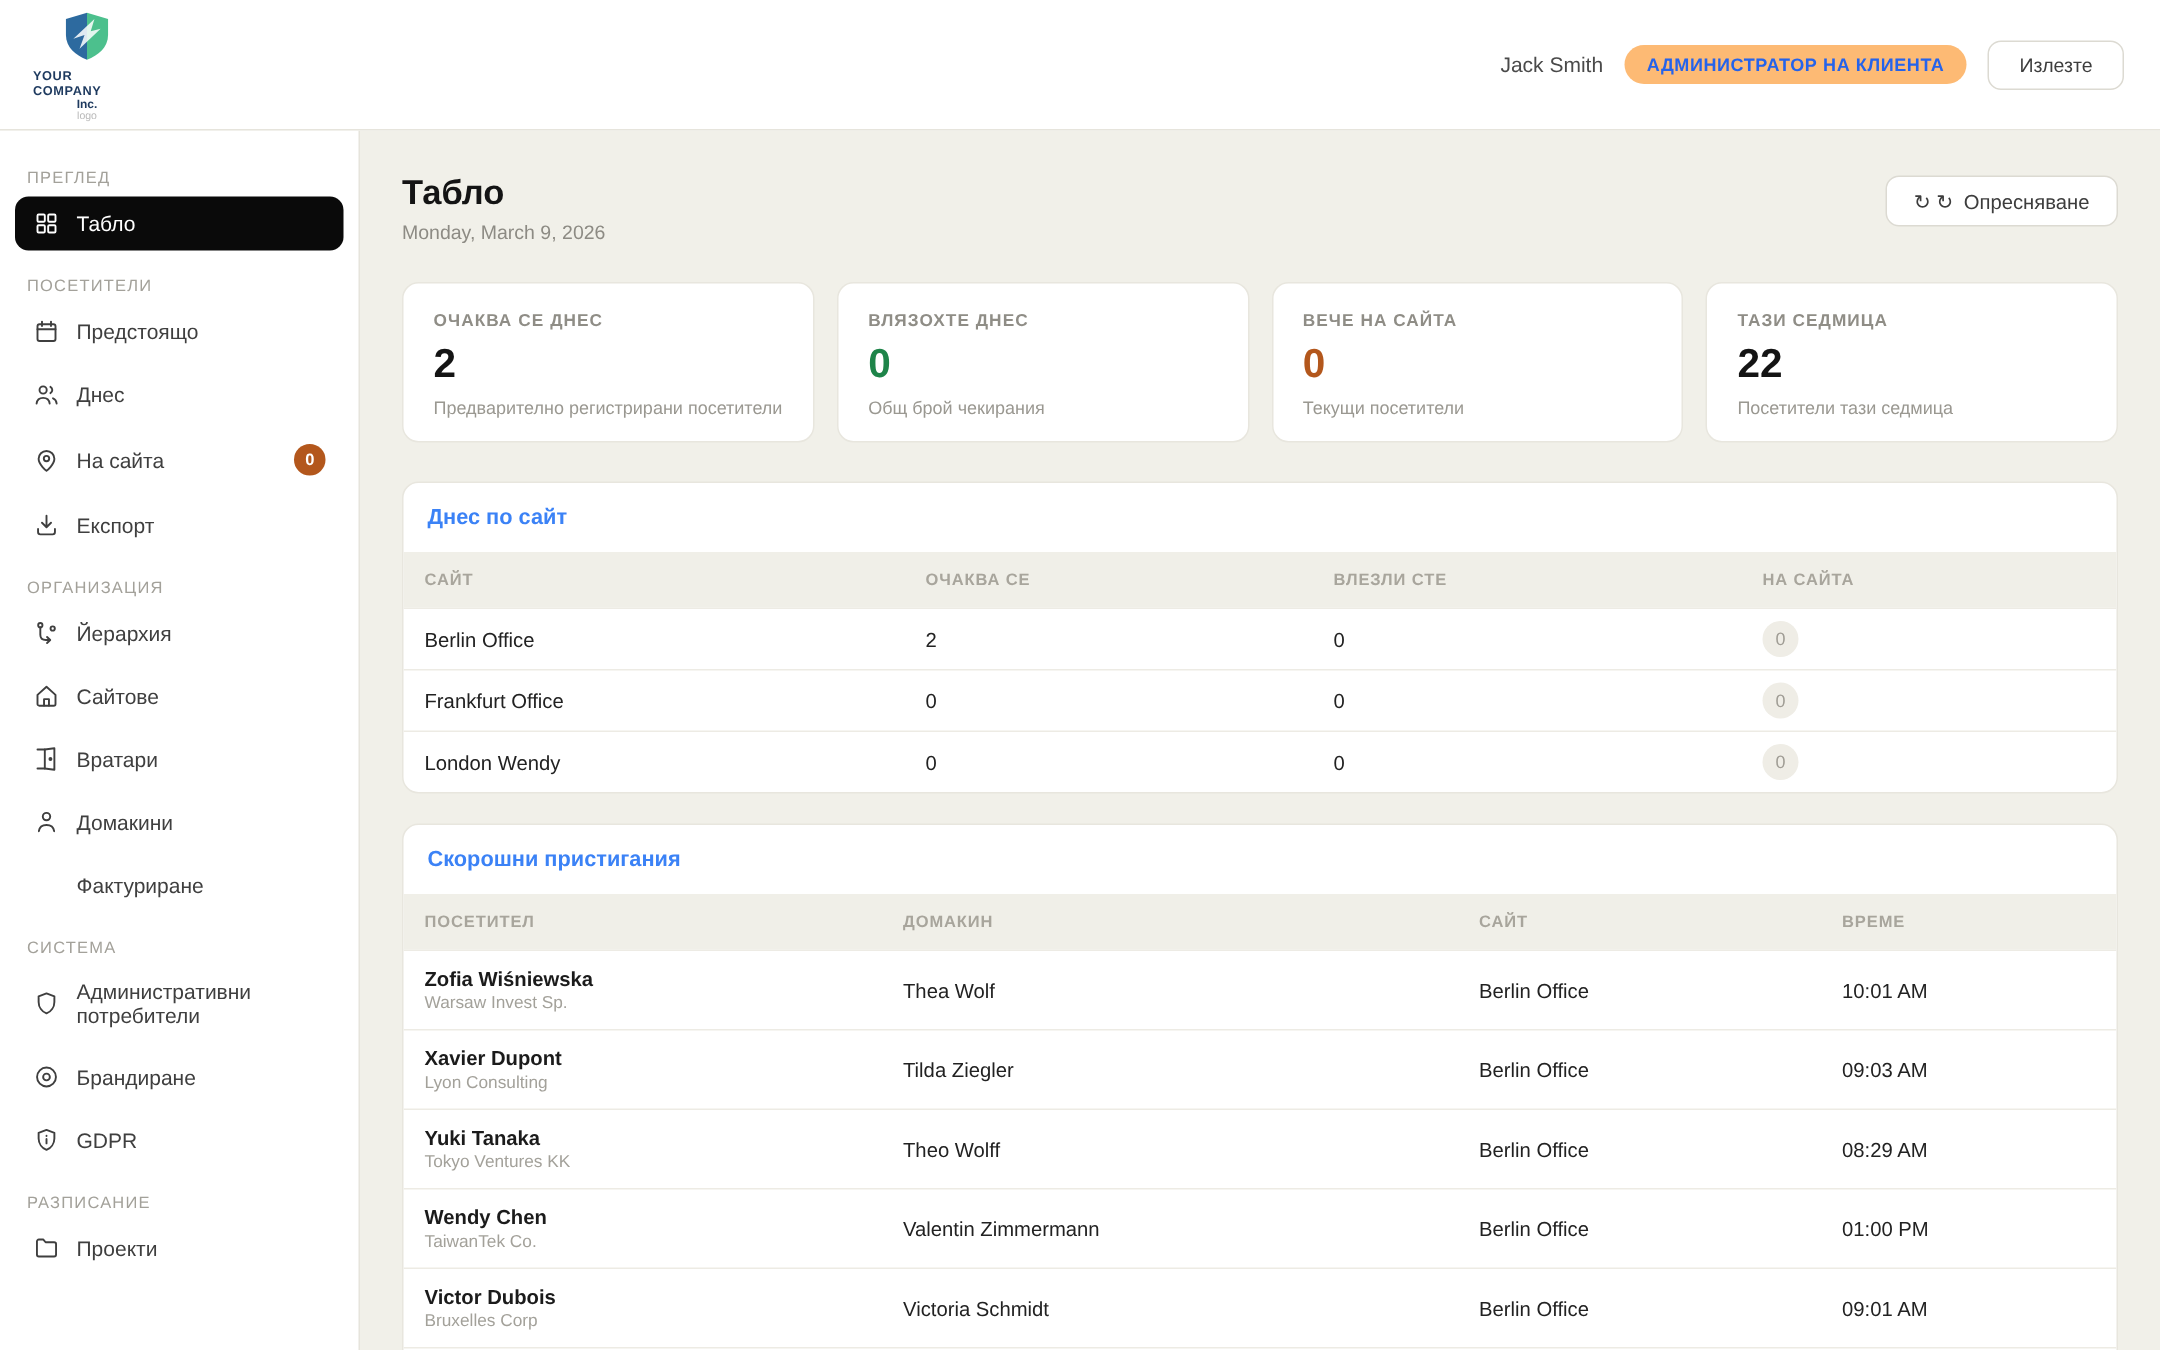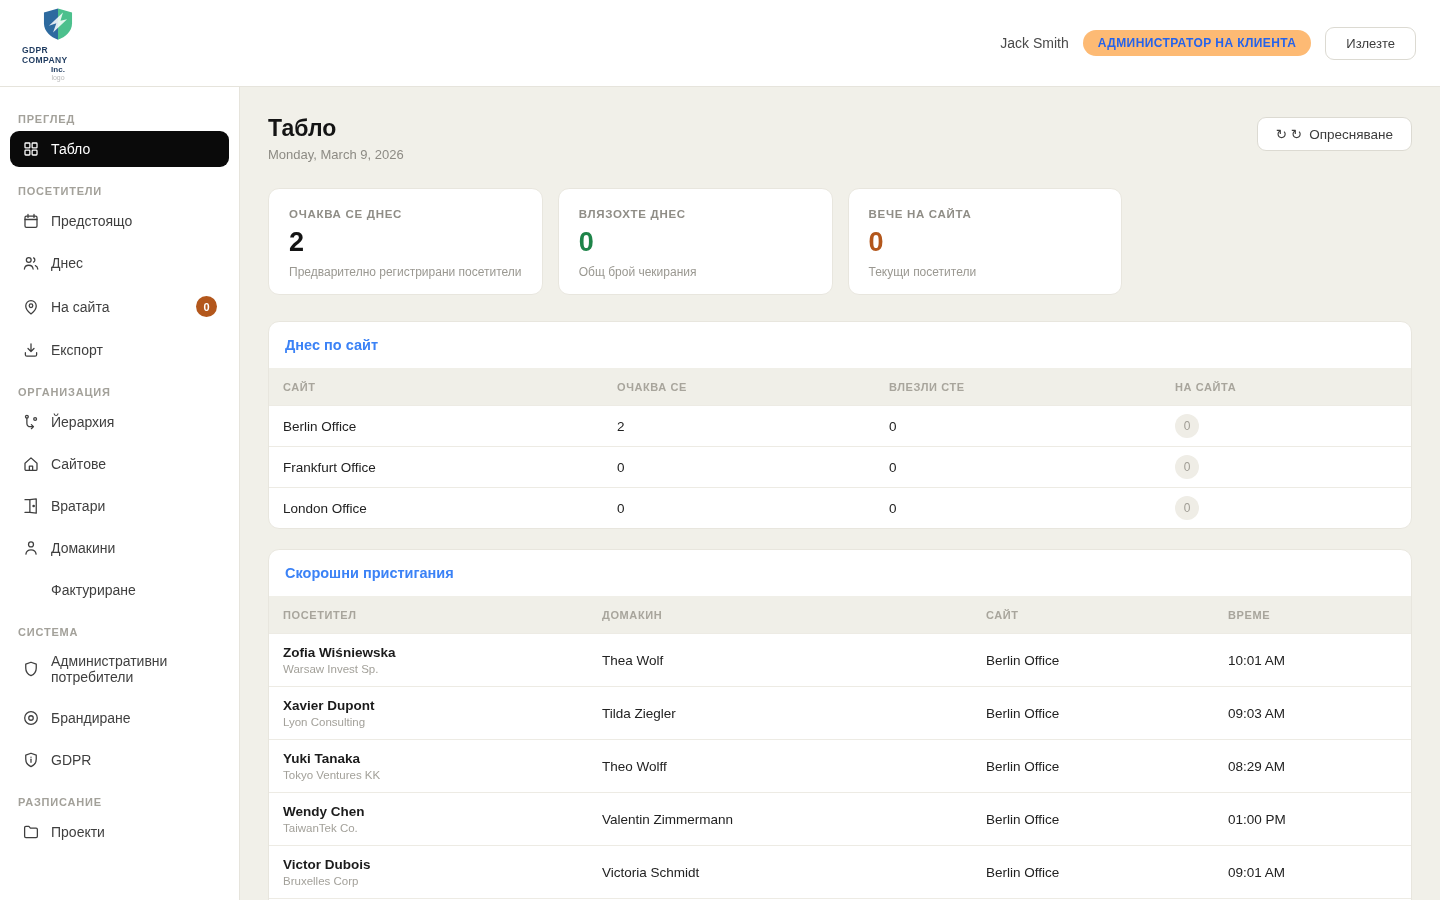--- a/index.html
+++ b/index.html
@@ -18,21 +18,21 @@
   .top-right { display:flex; align-items:center; gap:14px; }
   .user-name { font-size:14px; color:#4a4a4a; }
   .role-badge { background:#fdba74; color:#2563eb; font-size:12px; font-weight:bold;
                 letter-spacing:.4px; padding:6px 15px; border-radius:999px; }
   .logout-btn { background:#fff; border:1px solid #dcdad2; border-radius:9px; color:#3d3d3d;
                 font-size:13px; padding:8px 20px; cursor:pointer; font-family:inherit; }
 
   
   .sidebar { position:fixed; top:87px; left:0; width:240px; height:813px; background:#fff;
              border-right:1px solid #e6e4dc; padding:8px 10px 0 10px; overflow:hidden; }
-  .nav-section { font-size:11px; font-weight:bold; letter-spacing:.8px; color:#a3a19a;
+  .nav-section { font-size:11px; font-weight:normal; letter-spacing:.8px; color:#a3a19a;
                  text-transform:uppercase; margin:18px 0 6px 8px; }
   .nav-item { display:flex; align-items:center; gap:11px; padding:9px 12px; border-radius:9px;
               color:#3f3f3f; font-size:14px; cursor:pointer; margin-bottom:6px; }
   .nav-item.active { background:#0a0a0a; color:#fff; }
   .nav-icon { width:18px; height:18px; display:inline-flex; align-items:center; justify-content:center; flex:0 0 18px; }
   .nav-icon svg { width:18px; height:18px; }
   .nav-badge { margin-left:auto; background:#b3571c; color:#fff; font-size:11px; font-weight:bold;
                width:21px; height:21px; border-radius:50%; display:flex; align-items:center; justify-content:center; }
 
   
@@ -69,21 +69,21 @@
 </head>
 <body>
 
 <header class="topbar">
   <div class="logo-wrap">
     <svg class="logo-svg" viewBox="0 0 48 46">
       <path d="M24 3 L7 8 v13 c0 10 8 16.5 17 20 V3z" fill="#2d6a9f"></path>
       <path d="M24 3 l17 5 v13 c0 10-8 16.5-17 20 V3z" fill="#4cc08d"></path>
       <path d="M13 24 L30 8 l-3 10 8-2 -17 16 4-11z" fill="#ffffff" opacity="0.85"></path>
     </svg>
-    <div class="logo-company">GDPR COMPANY</div>
+    <div class="logo-company">YOUR COMPANY</div>
     <div class="logo-suffix">Inc.</div>
     <div class="logo-tagline">logo</div>
   </div>
   <div class="top-right">
     <span class="user-name">Jack Smith</span>
     <span class="role-badge">АДМИНИСТРАТОР НА КЛИЕНТА</span>
     <button class="logout-btn">Излезте</button>
   </div>
 </header>
 
@@ -245,20 +245,25 @@
     <div class="stat-card">
       <div class="stat-label">ВЛЯЗОХТЕ ДНЕС</div>
       <div class="stat-value" style="color: rgb(30, 132, 73);">0</div>
       <div class="stat-caption">Общ брой чекирания</div>
     </div>
     <div class="stat-card">
       <div class="stat-label">ВЕЧЕ НА САЙТА</div>
       <div class="stat-value" style="color: rgb(179, 87, 28);">0</div>
       <div class="stat-caption">Текущи посетители</div>
     </div>
+    <div class="stat-card">
+      <div class="stat-label">ТАЗИ СЕДМИЦА</div>
+      <div class="stat-value" style="color: rgb(20, 20, 20);">22</div>
+      <div class="stat-caption">Посетители тази седмица</div>
+    </div>
   </div>
 
   <section class="panel">
     <div class="panel-title">Днес по сайт</div>
     <div class="tbl-head cols-site">
       <span>САЙТ</span>
       <span>ОЧАКВА СЕ</span>
       <span>ВЛЕЗЛИ СТЕ</span>
       <span>НА САЙТА</span>
     </div>
@@ -269,21 +274,21 @@
           <span>0</span>
           <span><span class="cell-pill">0</span></span>
         </div>
         <div class="tbl-row cols-site row-site">
           <span>Frankfurt Office</span>
           <span>0</span>
           <span>0</span>
           <span><span class="cell-pill">0</span></span>
         </div>
         <div class="tbl-row cols-site row-site">
-          <span>London Office</span>
+          <span>London Wendy</span>
           <span>0</span>
           <span>0</span>
           <span><span class="cell-pill">0</span></span>
         </div>
       </div>
   </section>
 
   <section class="panel">
     <div class="panel-title">Скорошни пристигания</div>
     <div class="tbl-head cols-arr">

